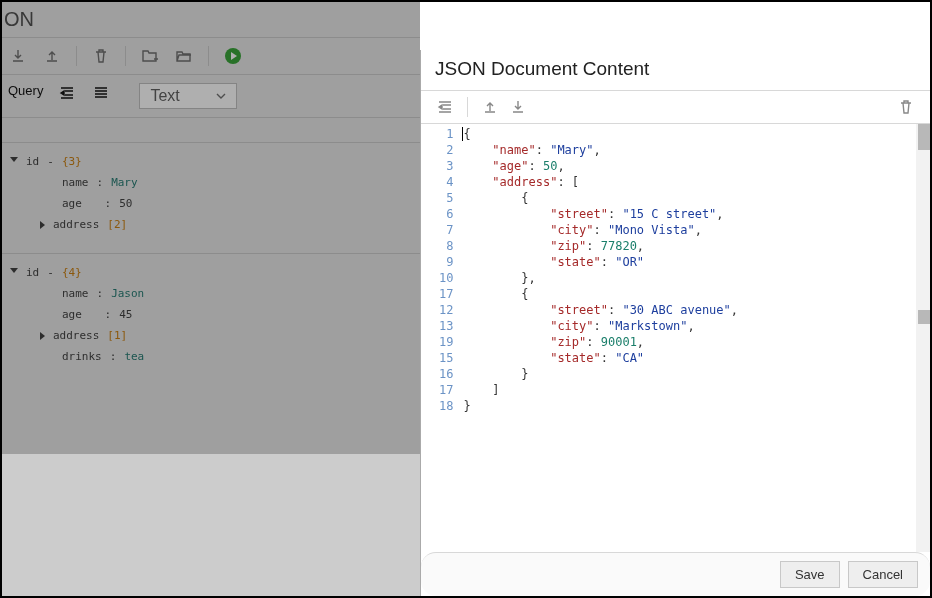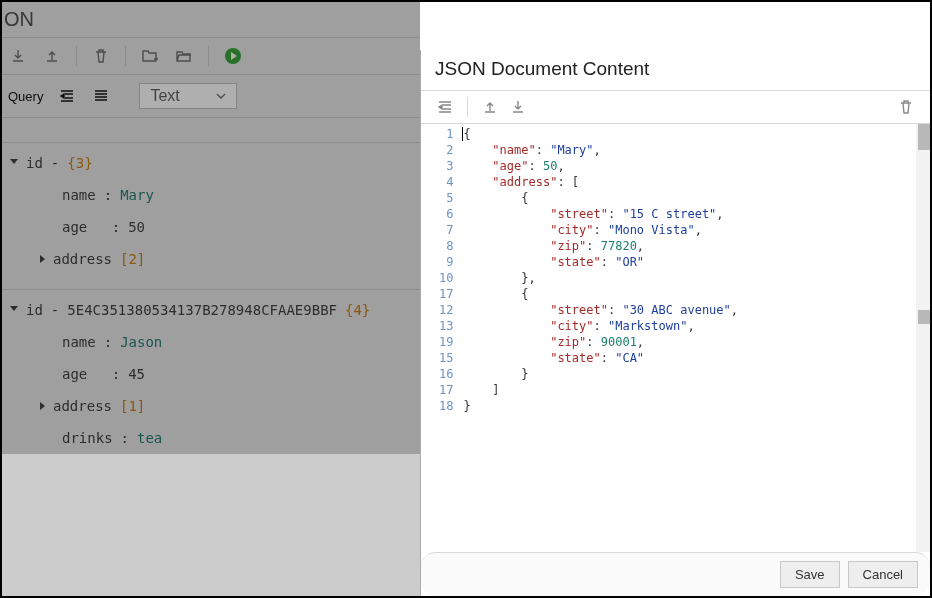--- a/index.html
+++ b/index.html
@@ -6,24 +6,24 @@
 body { font-family: "Segoe UI", Arial, sans-serif; font-size: 13px; background: #fff; width: 932px; height: 598px; overflow: hidden; position: relative; border: 2px solid #000; }
 
 .dimmed-bg { position: absolute; top: 0; left: 0; width: 418px; height: 452px; background: #e5e5e5; filter: brightness(0.85); overflow: hidden; }
 .dimmed-overlay { position: absolute; top: 0; left: 0; width: 418px; height: 596px; background: rgba(50,50,50,0.25); pointer-events: none; }
 
 .bg-header { padding: 6px 0 6px 2px; font-size: 20px; color: #444; }
 .bg-toolbar { display: flex; align-items: center; gap: 14px; padding: 8px 6px; border-top: 1px solid #c8c8c8; border-bottom: 1px solid #c8c8c8; }
 .bg-toolbar .sep { width: 1px; height: 20px; background: #c8c8c8; }
 .bg-toolbar svg { color: #666; }
 .bg-toolbar .run svg { color: #288c28; }
-.bg-subbar { display: flex; align-items: center; gap: 14px; padding: 8px 6px; border-bottom: 1px solid #c8c8c8; }
+.bg-subbar { display: flex; gap: 14px; padding: 8px 6px; border-bottom: 1px solid #c8c8c8; }
 .bg-subbar .sel { border: 1px solid #bbb; background: #fff; padding: 3px 10px; display: inline-flex; align-items: center; gap: 36px; font-size: 16px; color: #555; }
-.bg-content { padding: 6px 0 0 0; font-family: Menlo, Consolas, monospace; font-size: 14px; color: #333; }
-.bg-row { padding: 4px 8px; display: flex; align-items: center; gap: 8px; margin-top: 8px; }
+.bg-content { padding: 6px 0 0 0; font-family: Menlo, Consolas, monospace; font-size: 11px; color: #333; }
+.bg-row { padding: 4px 8px; display: flex; align-items: center; gap: 8px; }
 .bg-row.id { border-top: 1px solid #c8c8c8; margin-top: 18px; padding-top: 12px; }
 .bg-row .tri { width: 0; height: 0; border-left: 5px solid #333; border-top: 4px solid transparent; border-bottom: 4px solid transparent; }
 .bg-row .tri.open { border-left: 4px solid transparent; border-right: 4px solid transparent; border-top: 5px solid #333; }
 .bg-row .ind1 { width: 22px; }
 .bg-row .ind2 { width: 44px; }
 .bg-row .key { color: #333; }
 .bg-row .colon { color: #333; }
 .bg-row .val-str { color: #18736a; }
 .bg-row .val-num { color: #333; }
 .bg-row .cnt { color: #c77700; }
@@ -139,21 +139,20 @@
         <span class="ind1"></span>
         <span class="tri"></span>
         <span class="key">address</span>
         <span class="cnt">[2]</span>
       </div>
 
     <div class="bg-row id">
       <span class="tri open"></span>
       <span class="key">id</span>
       <span>-</span>
-      <span class="key">5E4C351380534137B278948CFAAE9BBF</span>
       <span class="cnt">{4}</span>
     </div>
     <div class="bg-row">
         <span class="ind2"></span>
         <span class="key">name</span>
         <span class="colon">:</span>
         <span class="val-str">Jason</span>
       </div>
     <div class="bg-row">
         <span class="ind2"></span>

